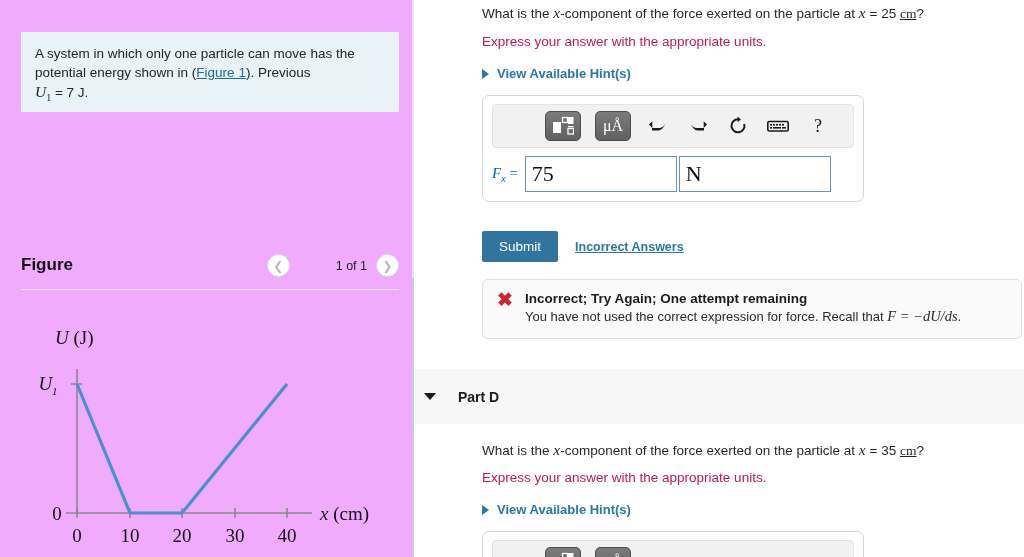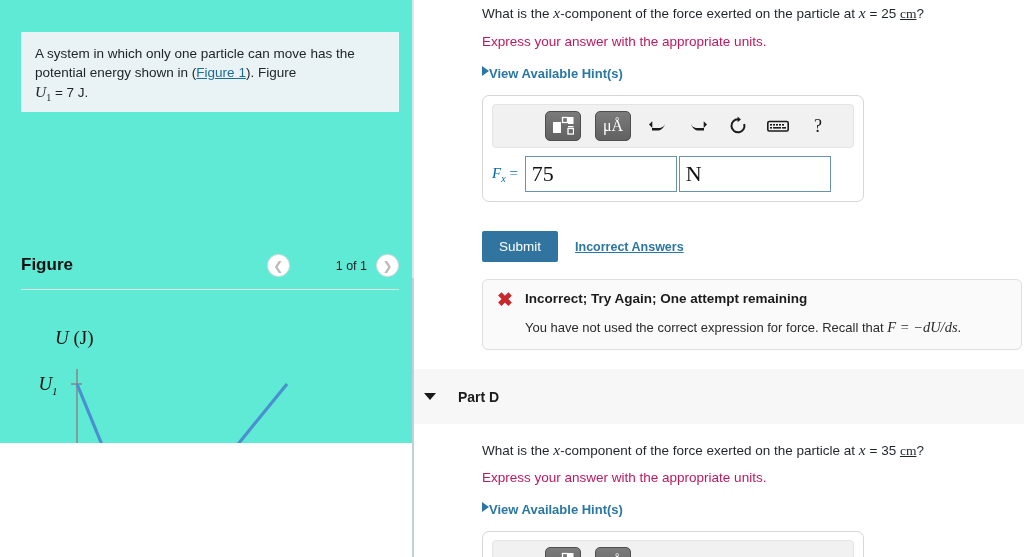--- a/index.html
+++ b/index.html
@@ -7,22 +7,22 @@
     margin: 0; padding: 0;
     width: 1024px; height: 557px;
     background: #ffffff;
     font-family: "Liberation Sans", sans-serif;
     overflow: hidden;
   }
   .page { position: relative; width: 1024px; height: 557px; background:#fff; }
 
   
   .left-panel {
-    position: absolute; left: 0; top: 0; width: 412px; height: 443px;
-    background: #5eead4; overflow: hidden;
+    position: absolute; left: 0; top: 0; width: 412px; height: 557px;
+    background: #f0abfc; overflow: hidden;
   }
   .panel-divider {
     position: absolute; left: 412px; top: 0; width: 2px; height: 557px;
     background: #dfe6ee;
   }
   .panel-divider .thumb {
     position:absolute; left:0; top:278px; width:2px; height:279px; background:#c2cfdd;
   }
 
   .intro-box {
@@ -65,21 +65,21 @@
   
   .right-panel {
     position: absolute; left: 414px; top: 0; width: 610px; height: 557px;
     background: #fff; overflow: hidden;
   }
   .q-text {
     font-size: 13.5px; color: #1f252b; line-height:18px;
   }
   .q-bold { font-size: 13.5px; font-weight: normal; color:#be185d; }
 
-  .hint-row { display:flex; align-items:flex-start; gap:0; cursor:pointer; }
+  .hint-row { display:flex; align-items:center; gap:8px; cursor:pointer; }
   .hint-tri {
     width:0;height:0;border-left:7px solid #2a77a3;
     border-top:5px solid transparent;border-bottom:5px solid transparent;
   }
   .hint-label { font-size:13px; font-weight:bold; color:#2a77a3; }
 
   
   .answer-card {
     border: 1px solid #d6d6d6; border-radius: 7px; background:#fff;
     padding: 8px 9px 9px 9px;
@@ -123,21 +123,21 @@
     font-size: 12.5px; font-weight:bold; color:#2a77a3;
     text-decoration: underline; cursor:pointer;
   }
 
   .feedback-box {
     border:1px solid #dfdfdf; border-radius:6px; background:#fafafa;
     padding: 11px 14px 13px 14px; display:flex; gap:12px;
   }
   .x-mark { color:#c9272d; font-size:19px; font-weight:bold; line-height:18px; }
   .fb-title { font-size: 13.5px; font-weight:bold; color:#1c1c1c; }
-  .fb-body { font-size: 13px; color:#2b2b2b; margin-top:13px; line-height:17px; }
+  .fb-body { font-size: 13px; color:#2b2b2b; margin-top:2px; line-height:17px; }
 
   .part-header {
     background:#f7f7f7; height: 55px; display:flex; align-items:center;
     padding-left: 10px; gap: 22px; cursor:pointer;
   }
   .part-tri {
     width:0;height:0;border-top:7px solid #1a1a1a;
     border-left:6px solid transparent;border-right:6px solid transparent;
   }
   .part-label { font-size:14px; font-weight:bold; color:#1c1c1c; }
@@ -145,21 +145,21 @@
 </head>
 <body>
 
 <div class="page">
 
   <div class="left-panel">
 
     <div class="intro-box">
       <div class="intro-text">
         <span>A system in which only one particle can move has the</span><br>
-        <span>potential energy shown in (</span><span class="figlink">Figure 1</span><span>). Figure</span><br>
+        <span>potential energy shown in (</span><span class="figlink">Figure 1</span><span>). Previous</span><br>
         <span class="mathvar"><span>U</span><sub>1</sub></span>
         <span>= 7 J.</span>
       </div>
     </div>
 
     <div class="figure-header">
       <div class="figure-title">Figure</div>
       <div class="fig-nav">
         <div class="nav-circle">❮</div>
         <div class="fig-count">1 of 1</div>

